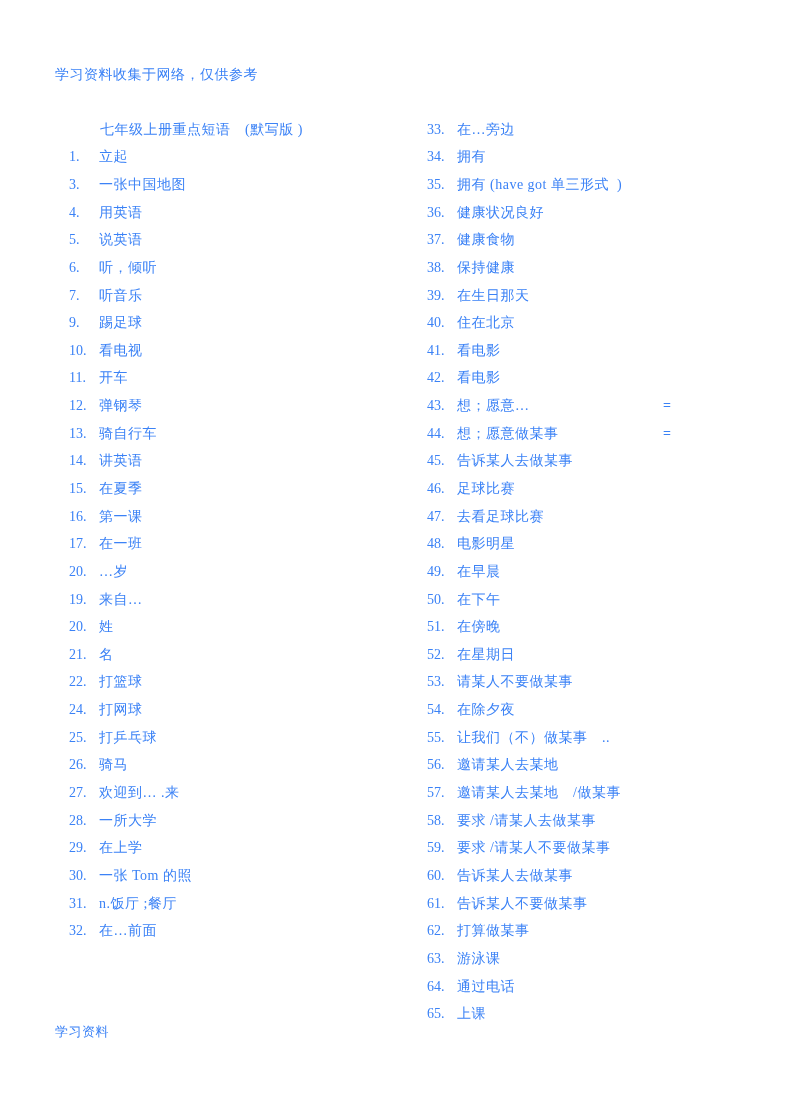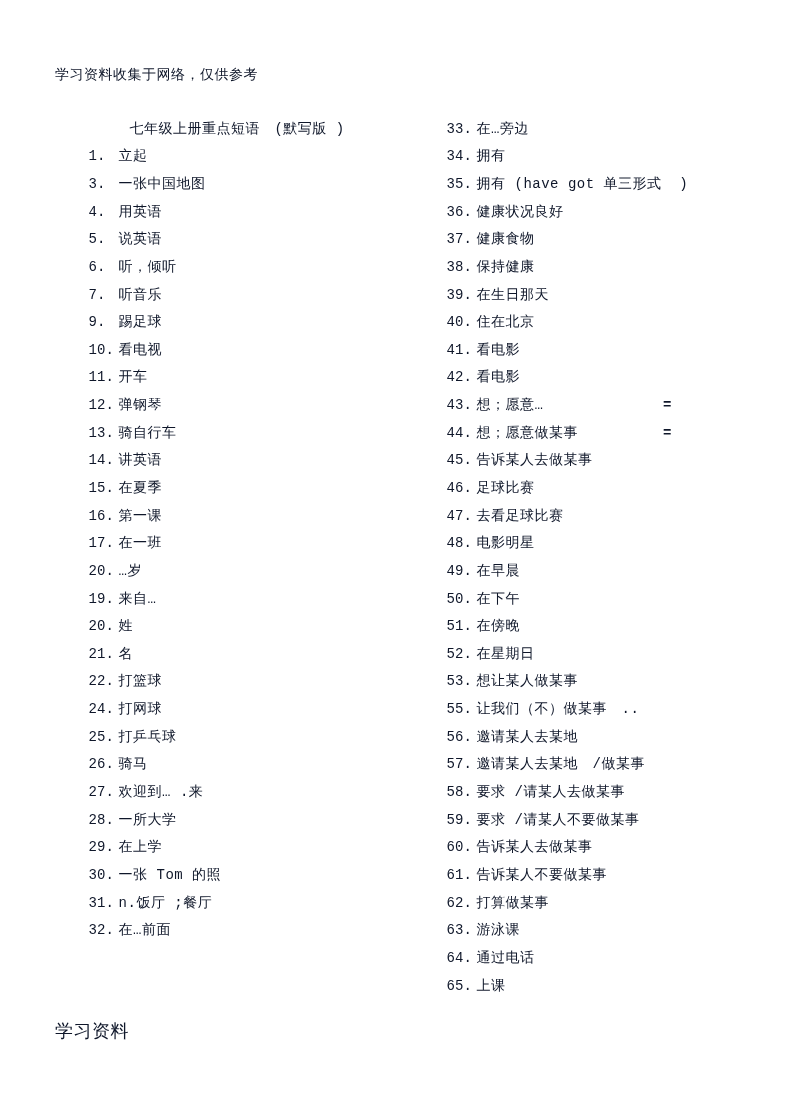--- a/index.html
+++ b/index.html
@@ -6,22 +6,22 @@
     margin: 0;
     padding: 0;
     background: #ffffff;
   }
   .page {
     position: relative;
     width: 792px;
     height: 1117px;
     background: #ffffff;
     overflow: hidden;
-    font-family: Liberation Mono, monospace;
-    color: #0f172a;
+    font-family: Liberation Serif, serif;
+    color: #3b82f6;
     font-size: 14px;
   }
   .header-note {
     position: absolute;
     left: 55px;
     top: 66px;
     line-height: 18px;
     letter-spacing: 0.5px;
     white-space: pre;
   }
@@ -52,21 +52,21 @@
   .row .sfx {
     position: absolute;
     left: 250px;
     top: 0;
     font-weight: bold;
   }
   .footer-note {
     position: absolute;
     left: 55px;
     top: 1023px;
-    font-size: 18px;
+    font-size: 13px;
     line-height: 18px;
     letter-spacing: 0.5px;
     white-space: pre;
   }
 </style>
 </head>
 <body>
 
 <div class="page">
 
@@ -269,21 +269,25 @@
   </div>
       <div class="row">
     <span class="num">51.</span><span class="txt">在傍晚</span>
     
   </div>
       <div class="row">
     <span class="num">52.</span><span class="txt">在星期日</span>
     
   </div>
       <div class="row">
-    <span class="num">53.</span><span class="txt">想让某人做某事</span>
+    <span class="num">53.</span><span class="txt">请某人不要做某事</span>
+    
+  </div>
+      <div class="row">
+    <span class="num">54.</span><span class="txt">在除夕夜</span>
     
   </div>
       <div class="row">
     <span class="num">55.</span><span class="txt">让我们（不）做某事　..</span>
     
   </div>
       <div class="row">
     <span class="num">56.</span><span class="txt">邀请某人去某地</span>
     
   </div>

